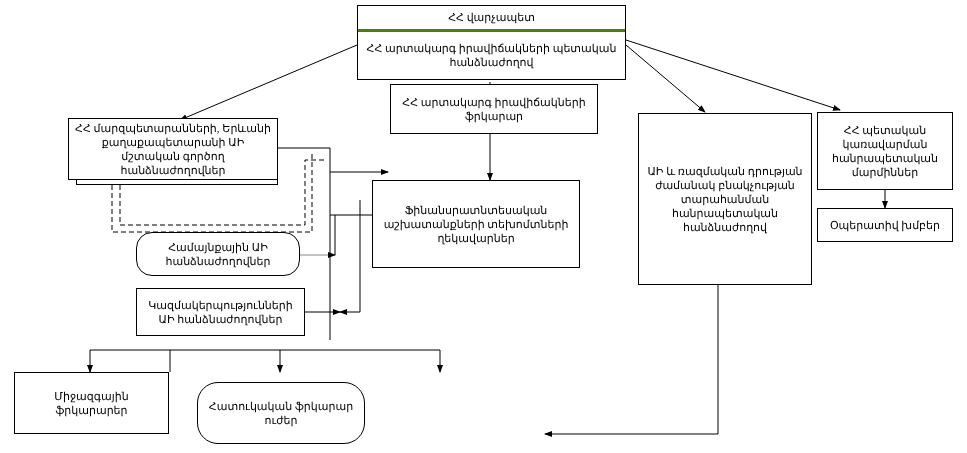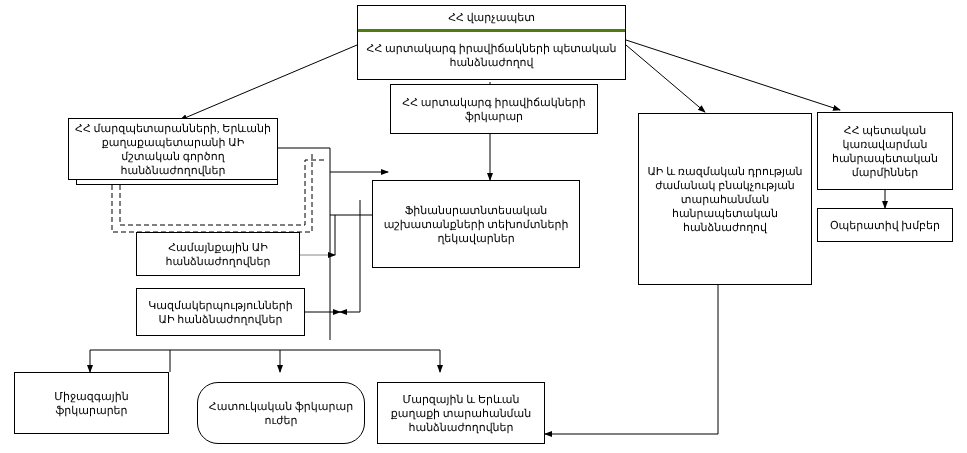--- a/index.html
+++ b/index.html
@@ -138,37 +138,34 @@
   </div>
 
   <div class="node" style="left:638px; top:113px; width:174px; height:172px;">
     <span>ԱԻ և ռազմական դրության ժամանակ բնակչության տարահանման հանրապետական հանձնաժողով</span>
   </div>
 
   <div class="node" style="left:372px; top:180px; width:208px; height:88px;">
     <span>Ֆինանսրատնտեսական աշխատանքների տեխոմտների ղեկավարներ</span>
   </div>
 
-  <div class="node" style="left:136px; top:232px; width:164px; height:44px;">
+  <div class="node" style="left:136px; top:232px; width:164px; height:44px;border-radius:16px;">
     <span>Համայնքային ԱԻ հանձնաժողովներ</span>
   </div>
 
   <div class="node" style="left:136px; top:288px; width:169px; height:48px;text-align:center;">
     <span>Կազմակերպությունների ԱԻ հանձնաժողովներ</span>
   </div>
 
   <div class="node" style="left:817px; top:208px; width:136px; height:34px;align-items:center;">
     <span>Օպերատիվ խմբեր</span>
   </div>
 
   <div class="node" style="left:14px; top:372px; width:155px; height:62px;">
     <span>Միջազգային ֆրկարարեր</span>
   </div>
 
   <div class="node" style="left:197px; top:382px; width:168px; height:62px;border-radius:21px;">
     <span>Հատուկական ֆրկարար ուժեր</span>
   </div>
 
-  <div class="node" style="left:377px; top:382px; width:168px; height:62px;">
-    <span>Մարզային և Երևան քաղաքի տարահանման հանձնաժողովներ</span>
-  </div>
 
 </div>
 
 </body></html>

